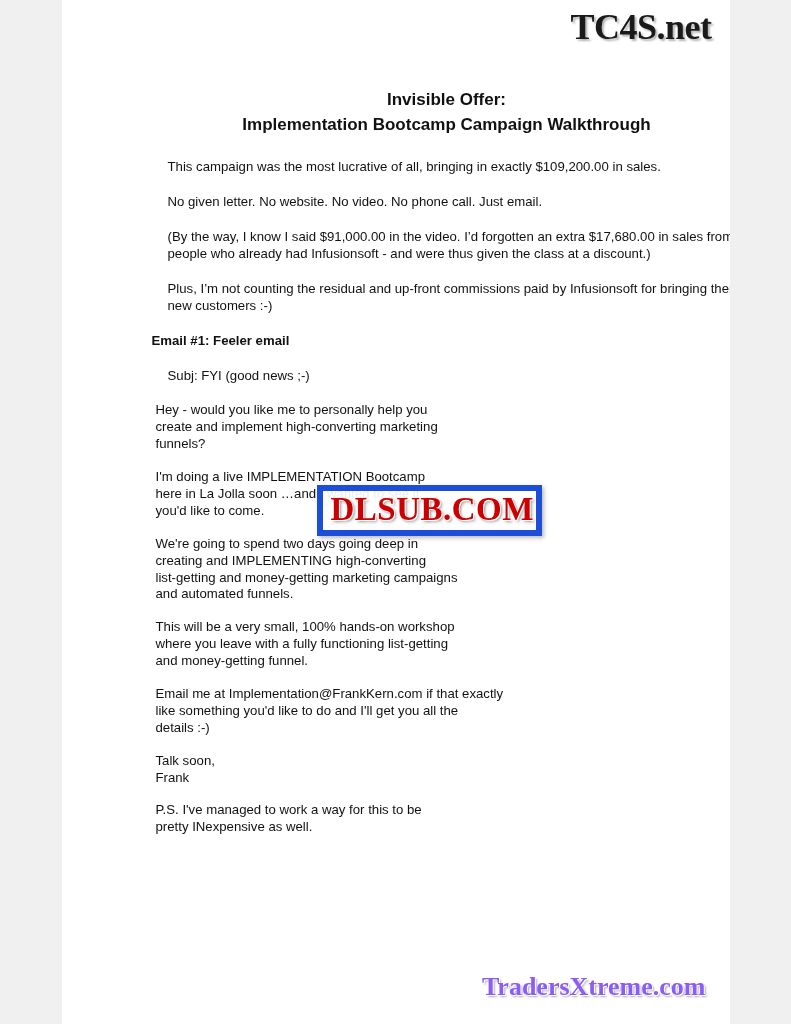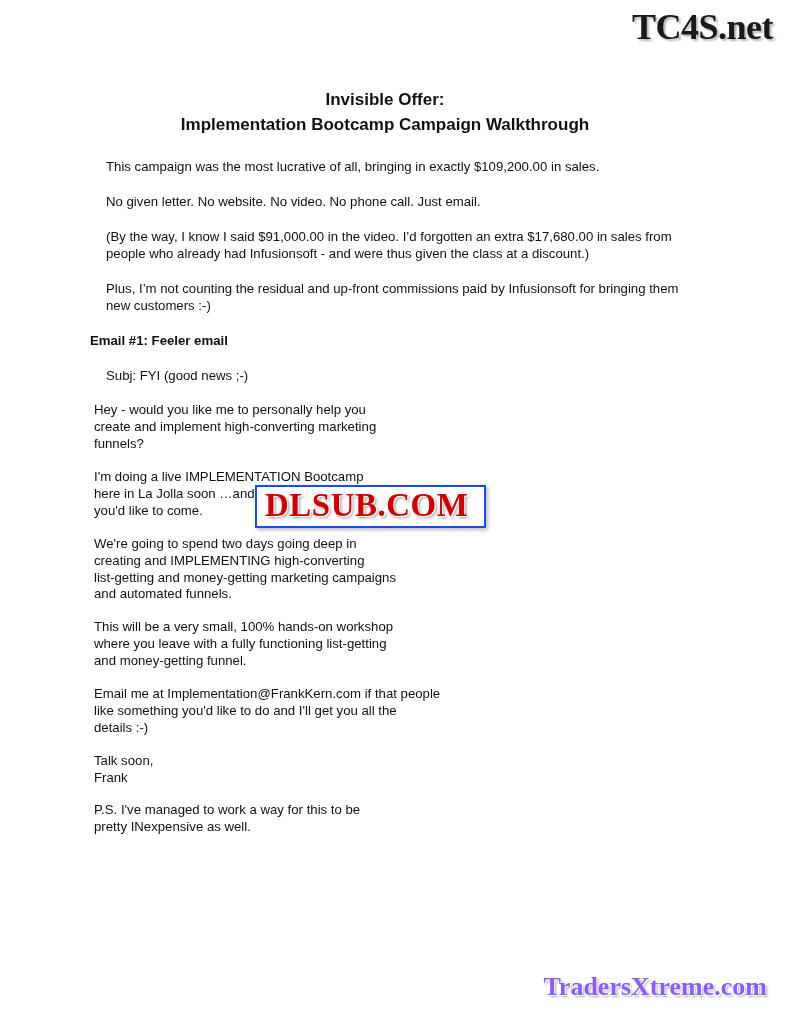--- a/index.html
+++ b/index.html
@@ -5,21 +5,21 @@
   html, body {
     margin: 0;
     padding: 0;
     background: #f0f0f0;
   }
   body {
     font-family: "Liberation Sans", sans-serif;
   }
   .page {
     position: relative;
-    width: 791px;
+    width: 668px;
     height: 1024px;
     background: #ffffff;
     overflow: hidden;
     margin: 0 auto;
     box-sizing: border-box;
   }
   
   .site-brand {
     position: absolute;
     top: 6px;
@@ -76,22 +76,22 @@
   
   .dl-watermark {
     position: absolute;
     left: 255px;
     top: 485px;
     font-family: "Liberation Serif", serif;
     font-weight: bold;
     font-size: 33px;
     color: #cc0000;
     background: transparent;
-    border: 2px solid #1d4ed8;
-    padding: 2px 16px 4px 8px;
+    border: 6px solid #1d4ed8;
+    padding: 2px 2px 4px 8px;
     letter-spacing: 0.5px;
     text-shadow: 1px 1px 0 #ffffff, 2px 2px 3px rgba(80,80,80,0.6);
     box-shadow: 2px 2px 4px rgba(120,120,120,0.5);
     background-color: rgba(255,255,255,0.92);
     line-height: 1;
   }
 </style>
 </head>
 <body>
 
@@ -121,21 +121,21 @@
     <p class="email-block">I'm doing a live IMPLEMENTATION Bootcamp
 here in La Jolla soon …and I wanted to see if
 you'd like to come.</p>
     <p class="email-block">We're going to spend two days going deep in
 creating and IMPLEMENTING high-converting
 list-getting and money-getting marketing campaigns
 and automated funnels.</p>
     <p class="email-block">This will be a very small, 100% hands-on workshop
 where you leave with a fully functioning list-getting
 and money-getting funnel.</p>
-    <p class="email-block">Email me at Implementation@FrankKern.com if that people
+    <p class="email-block">Email me at Implementation@FrankKern.com if that exactly
 like something you'd like to do and I'll get you all the
 details :-)</p>
     <p class="email-block">Talk soon,
 Frank</p>
     <p class="email-block">P.S. I've managed to work a way for this to be
 pretty INexpensive as well.</p>
 
   </div>
 
   <div class="dl-watermark">DLSUB.COM</div>

